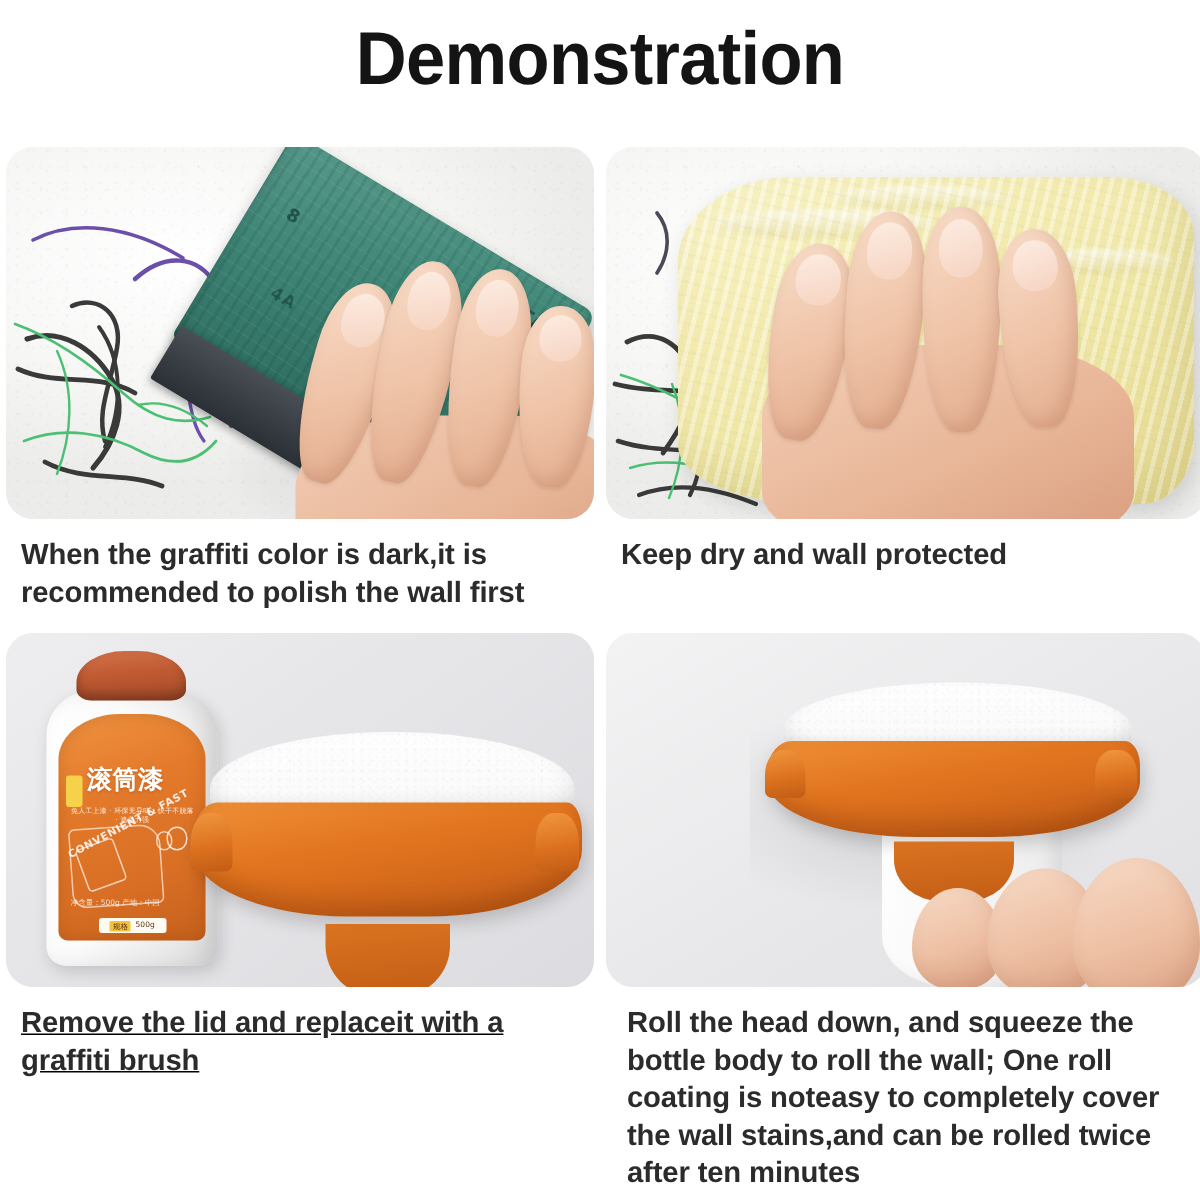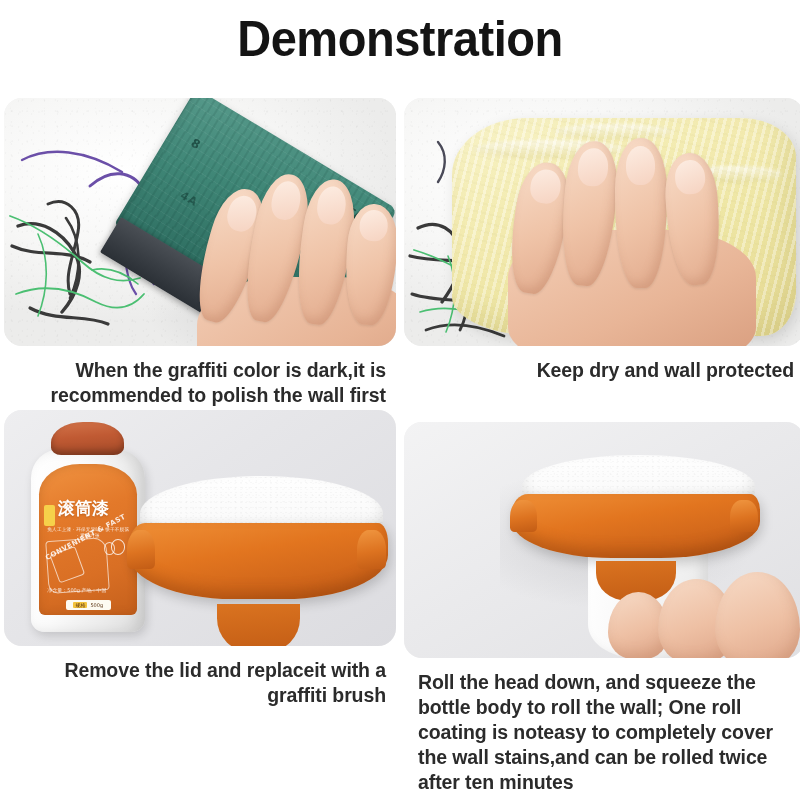--- a/index.html
+++ b/index.html
@@ -62,21 +62,21 @@
     overflow: hidden;
     background: #f2f2f2;
   }
   .photo.small { height: 236px; }
 
   .caption {
     font-size: 19.5px;
     line-height: 25px;
     font-weight: 700;
     color: #2b2b2b;
-    text-align: right;
+    text-align: left;
     padding: 12px 10px 0 10px;
     letter-spacing: -0.1px;
   }
   .caption.left {
     text-align: left;
     padding-left: 14px;
     padding-right: 4px;
   }
 
   
@@ -631,21 +631,21 @@
               <div class="nail"></div>
             </div>
           <div class="finger f4">
               <div class="nail"></div>
             </div>
         </div>
       </div>
       <div class="caption">Keep dry and wall protected</div>
     </div>
 
-    <div class="cell" style="margin-top:2px;">
+    <div class="cell" style="margin-top:14px;text-decoration:underline;">
       <div class="photo small">
         <div class="gray-bg"></div>
 
         <div class="bottle">
           <div class="bottle-body"></div>
           <div class="bottle-cap"></div>
           <div class="label">
             <div class="label-tag"></div>
             <div class="label-title">滚筒漆</div>
             <div class="label-sub">免人工上漆 · 环保无异味 · 快干不脱落 · 遮盖力强</div>

